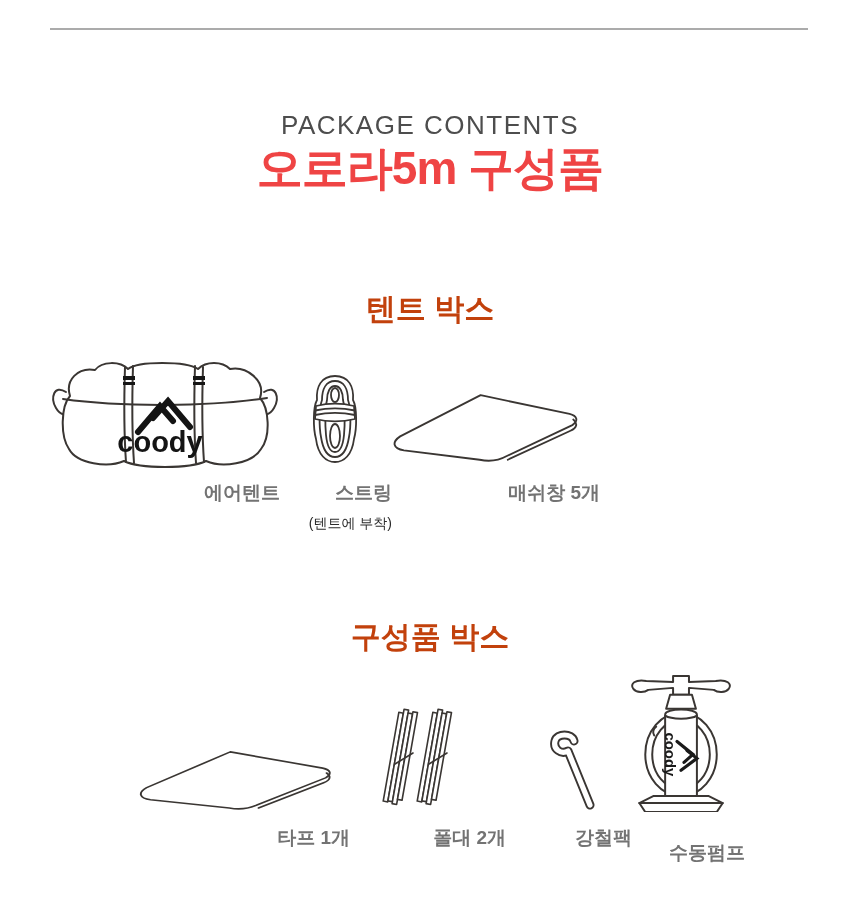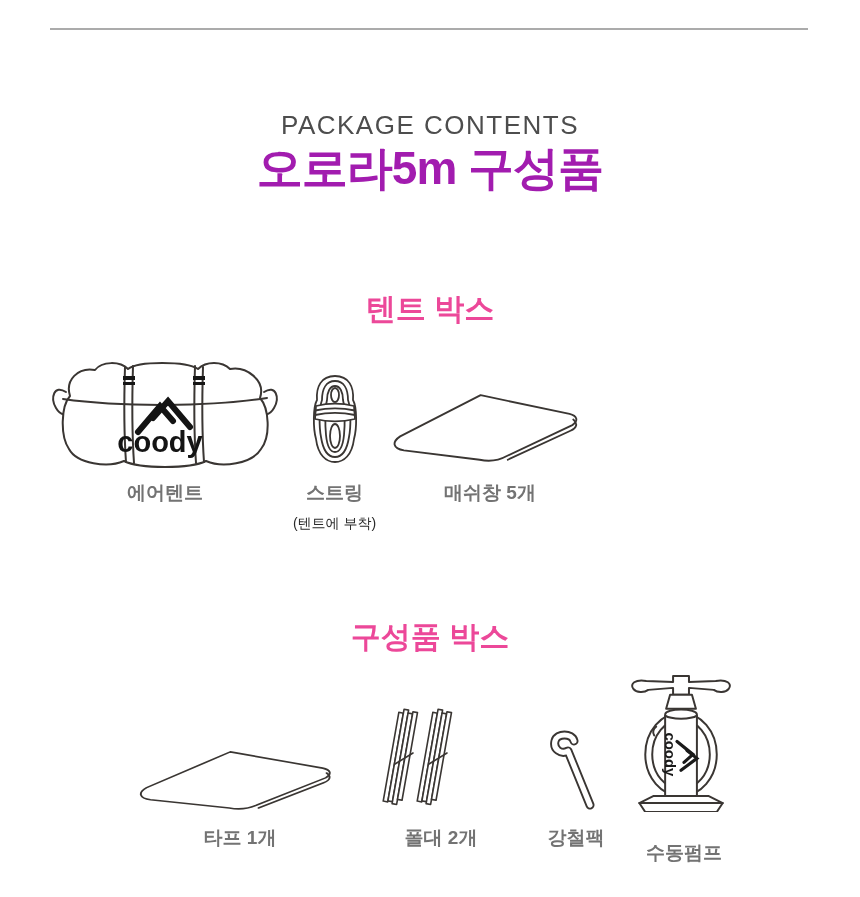--- a/index.html
+++ b/index.html
@@ -8,29 +8,29 @@
     font-family:"Liberation Sans","DejaVu Sans",sans-serif;
     border-radius:13px;
   }
   .divider{position:absolute;left:50px;top:28px;width:758px;height:2px;background:#ababab;}
   .eyebrow{
     position:absolute;left:0;right:0;top:110px;text-align:center;
     font-size:26px;font-weight:400;letter-spacing:1.5px;color:#4d4d4d;
   }
   .title{
     position:absolute;left:0;right:0;top:138px;margin:0;text-align:center;
-    font-size:46px;font-weight:800;letter-spacing:-1px;color:#a21caf;
+    font-size:46px;font-weight:800;letter-spacing:-1px;color:#ef4444;
   }
   .sec-heading{
     position:absolute;left:0;right:0;margin:0;text-align:center;
-    font-size:30px;font-weight:800;color:#ec4899;
+    font-size:30px;font-weight:800;color:#c2410c;
   }
   .sec-heading.sec1{top:289px;}
   .sec-heading.sec2{top:617px;}
-  .item{position:absolute;text-align:center;}
+  .item{position:absolute;text-align:right;}
   .art{display:flex;align-items:flex-end;justify-content:center;}
   .art svg{display:block;}
   .item-label{font-size:19px;font-weight:600;color:#737373;line-height:1.1;}
   .item-sublabel{font-size:14px;font-weight:400;color:#2a2a2a;margin-top:12px;line-height:1.1;}
   .ln{fill:#ffffff;stroke:#3a3633;stroke-width:2;stroke-linejoin:round;stroke-linecap:round;}
   .ln-n{fill:none;stroke:#3a3633;stroke-width:2;stroke-linejoin:round;stroke-linecap:round;}
   .logo-txt{font-family:"Liberation Sans","DejaVu Sans",sans-serif;}
 </style>
 </head>
 <body>

